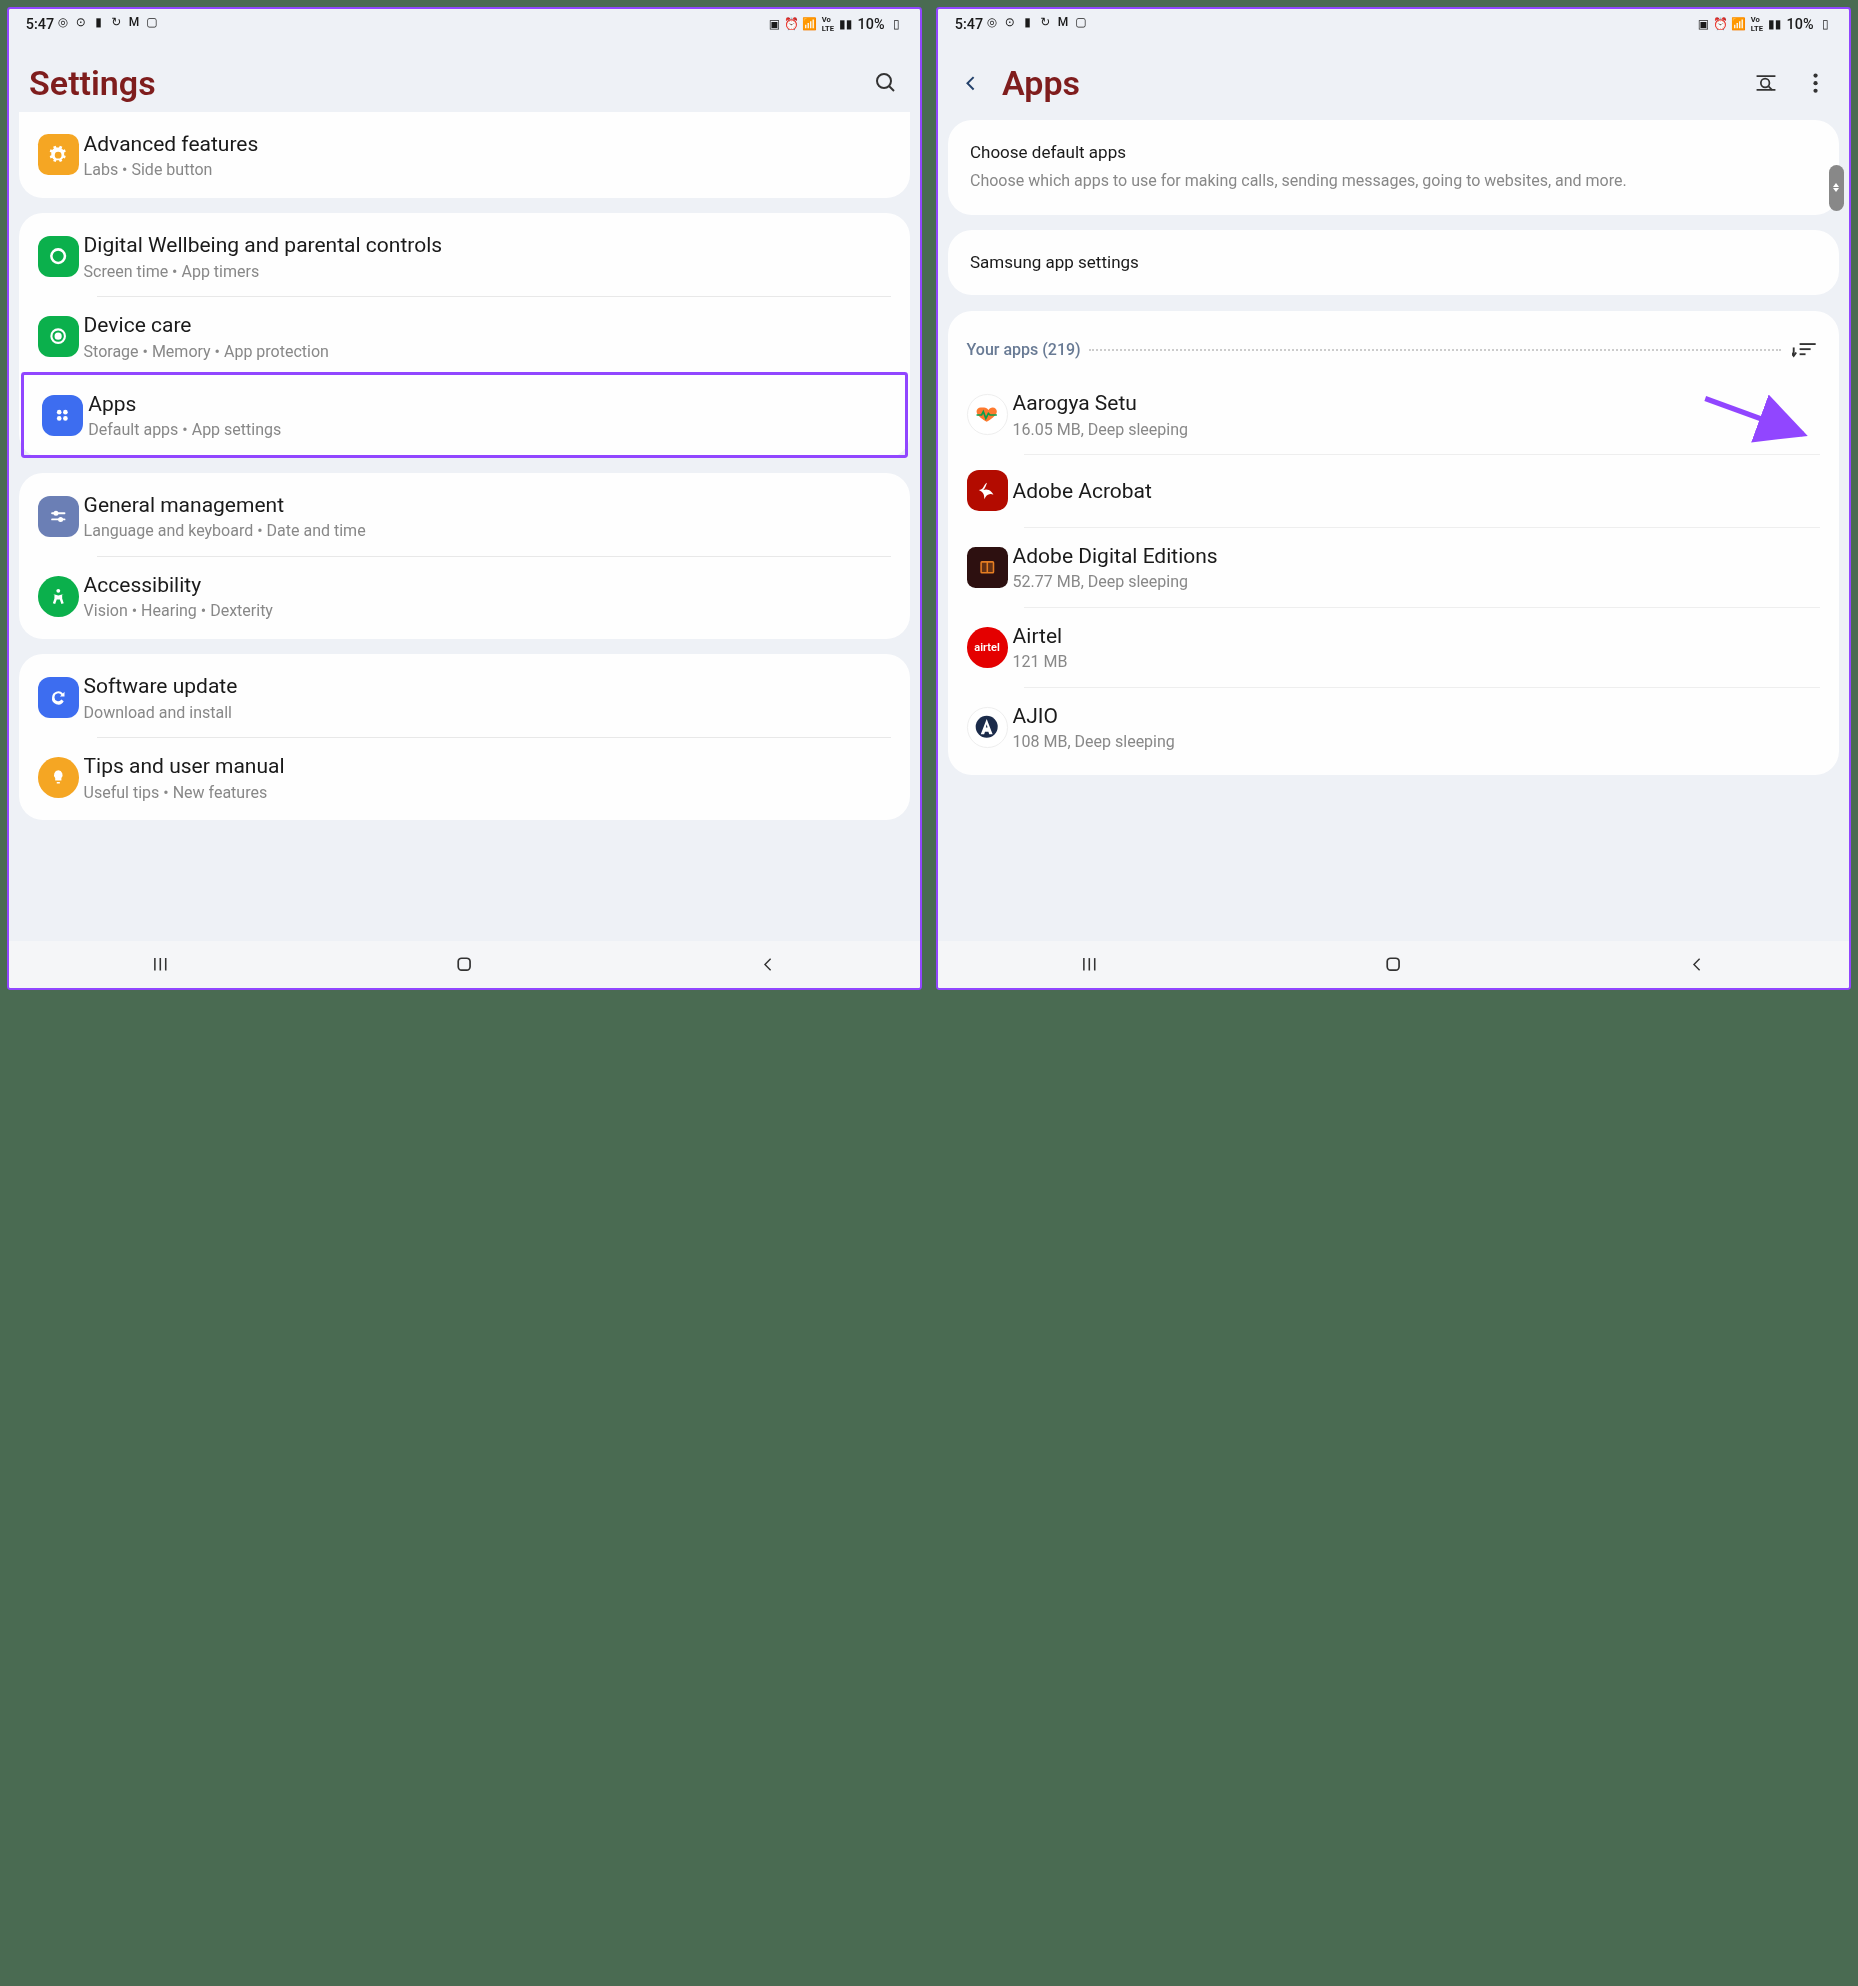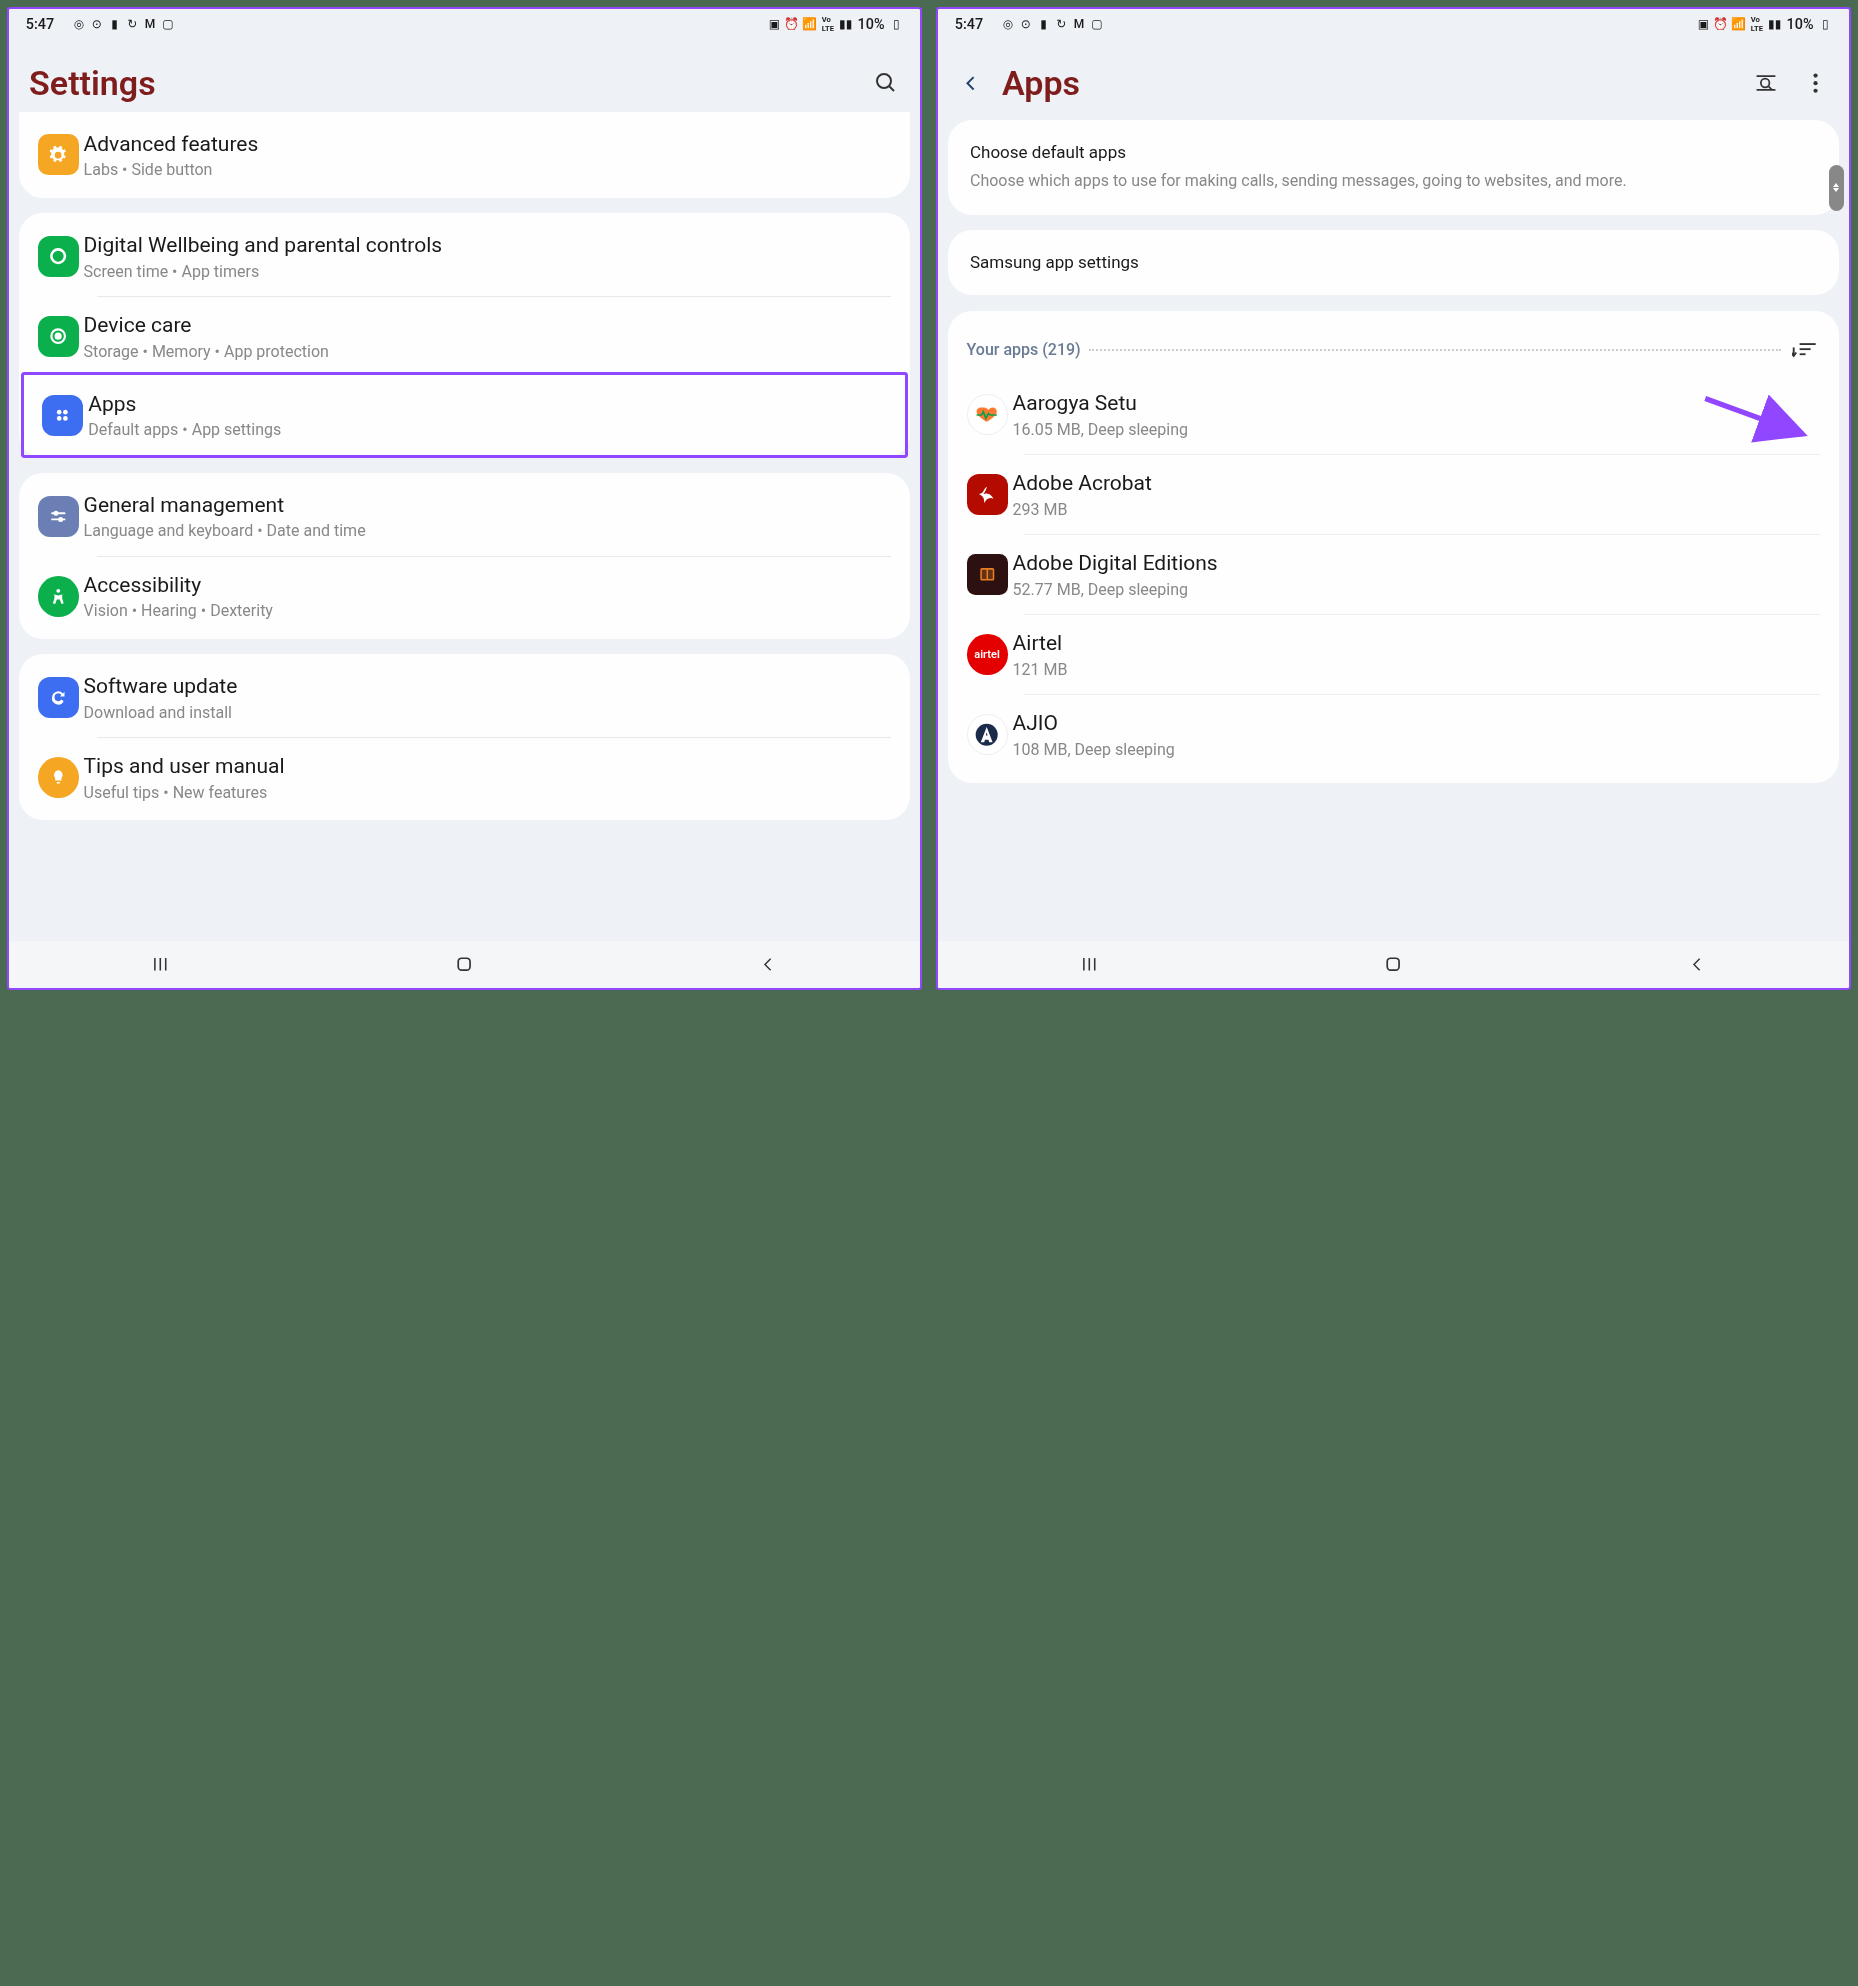--- a/index.html
+++ b/index.html
@@ -1,19 +1,19 @@
 <!DOCTYPE html>
 <html style="font-size:13.6px"><head>
 <meta charset="utf-8">
 <style>
 * { box-sizing: border-box; margin: 0; padding: 0; font-family: -apple-system, BlinkMacSystemFont, 'Segoe UI', Roboto, sans-serif; }
 body { background: #4a6b52; display: flex; gap: 13.6px; padding: 6.8px; }
 .phone { background: #eef1f6; flex: 1; border: 2.5px solid #9146ff; border-radius: 3.4px; position: relative; overflow: hidden; height: 983px; }
 .status-bar { display: flex; justify-content: space-between; align-items: center; padding: 6.8px 17px; font-size: 14.4px; font-weight: 500; color: #1a1a1a; }
-.status-left { display: flex; align-items: center; gap: 18px; }
+.status-left { display: flex; align-items: flex-start; gap: 2px; }
 .status-right { display: flex; align-items: center; gap: 5.1px; }
 .status-icons { display: flex; gap: 4.2px; align-items: center; }
 .si { width: 13.6px; height: 13.6px; display: inline-flex; align-items: center; justify-content: center; font-size: 12px; }
 .header { display: flex; align-items: center; justify-content: space-between; padding: 24px 20.3px 17px; }
 .header-title { font-size: 34px; font-weight: 600; color: #7f1d1d; }
 .icon-btn { width: 27px; height: 27px; display: flex; align-items: center; justify-content: center; }
 .card { background: #fefefe; border-radius: 24px; margin: 0 10.2px 15.3px; padding: 3.4px 0; }
 .list-item { display: flex; align-items: center; padding: 15.3px 18.6px; gap: 5px; }
 .list-item-content { flex: 1; }
 .list-title { font-size: 21px; font-weight: 400; color: #1a1a1a; line-height: 1.25; }
@@ -308,21 +308,20 @@
     <div class="app-divider"></div>
 
     <div class="list-item app-row">
       <div class="app-icon" style="background:#b30b00;border-radius:12px">
         <svg width="22" height="22" viewBox="0 0 24 24" fill="#fff">
             <path d="M12 3c-1 3-2 6-4 8 2-1 4-1 6 0 2 1 4 3 5 5-2-1-4-1-6 0-2 1-3 3-4 5 0-2 0-4-1-6-1-2-3-3-5-4 2 0 4-1 5-3 1-2 2-4 4-5z"></path>
           </svg>
       </div>
       <div class="list-item-content">
         <div class="list-title">Adobe Acrobat</div>
-        <div class="list-subtitle">293 MB</div>
       </div>
     </div>
     <div class="app-divider"></div>
 
     <div class="list-item app-row">
       <div class="app-icon" style="background:#2d1010;border-radius:8.5px">
         <svg width="18.6" height="18.6" viewBox="0 0 24 24" fill="none" stroke="#e67e22" stroke-width="2">
             <rect x="4" y="5" width="16" height="14" rx="1" fill="#e67e22" fill-opacity="0.3"></rect>
             <line x1="12" y1="5" x2="12" y2="19"></line>
           </svg>

